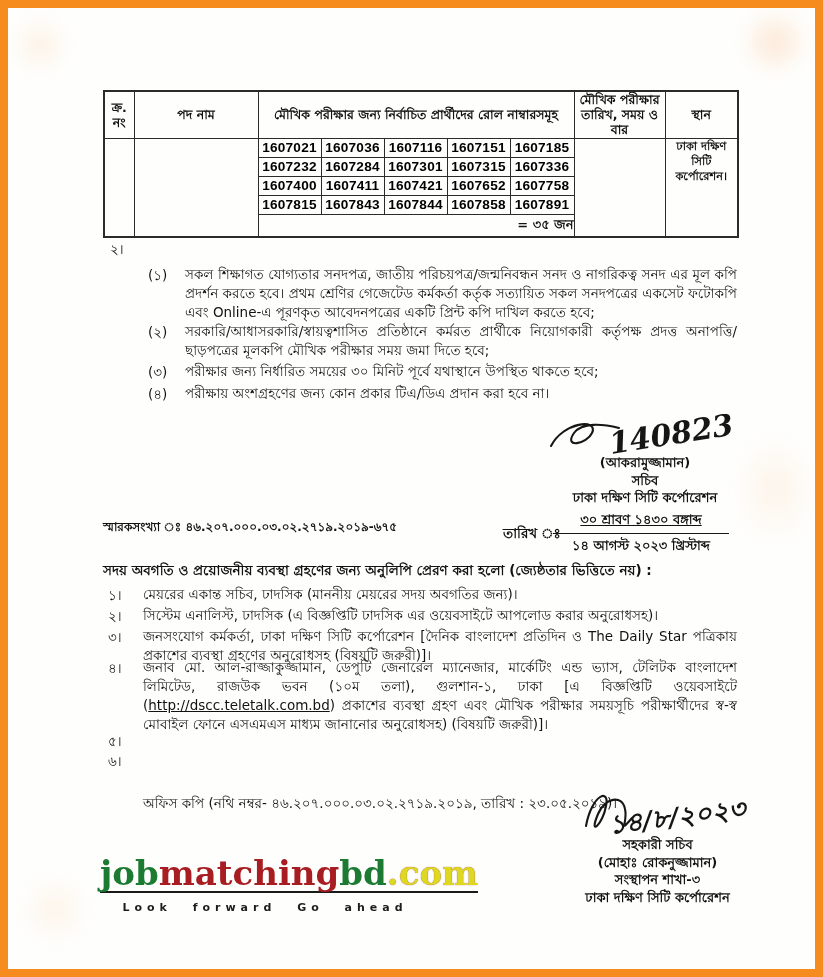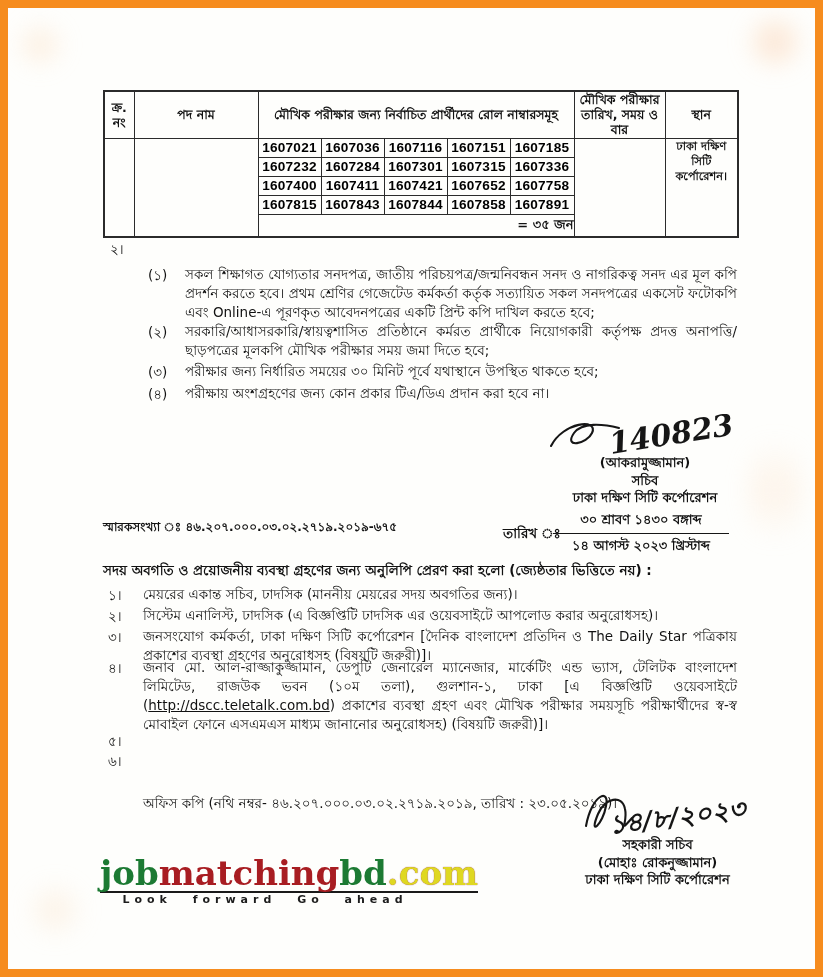--- a/index.html
+++ b/index.html
@@ -35,32 +35,32 @@
   
   .sigblock{position:absolute;text-align:center;font-size:13px;font-weight:700;line-height:17.5px;}
   .sigblock svg{display:block;margin:0 auto -8px auto;}
   .sig-stroke{fill:none;stroke:#161616;stroke-width:2.1;stroke-linecap:round;}
   .sig-digits{font-family:"DejaVu Serif","Liberation Serif",serif;font-style:italic;fill:#161616;}
 
   
   .memo{position:absolute;left:103px;top:518px;font-size:12px;font-weight:700;text-align:center;}
   .date-label{position:absolute;left:503px;top:523px;font-size:13.5px;font-weight:700;}
   .date-stack{position:absolute;left:553px;top:510px;width:176px;text-align:center;font-size:13px;font-weight:700;}
-  .date-top{padding-bottom:2px;border-bottom:1.6px solid #161616;}
+  .date-top{padding-bottom:2px;border-bottom:1.6px solid #161616;text-decoration:underline;}
   .date-bottom{padding-top:2px;}
 
   .dist-head{position:absolute;left:103px;top:560px;font-size:13.5px;font-weight:700;}
 
   
   .wm{position:absolute;left:100px;top:856px;width:330px;text-align:center;}
   .wm-logo{display:inline-block;font-family:"DejaVu Serif","Liberation Serif",serif;font-weight:700;font-size:34px;letter-spacing:0;line-height:34px;border-bottom:2.4px solid #1a1a1a;padding-bottom:1px;white-space:nowrap;}
   .wm-green{color:#1c7a33;}
   .wm-red{color:#a81d22;text-align:right;}
   .wm-yellow{color:#dfd821;text-shadow:0 0 1px #8a2a2a;}
-  .wm-tag{margin-top:0;font-size:11px;font-weight:700;letter-spacing:5px;word-spacing:12px;color:#1d1d1d;font-family:"DejaVu Sans",sans-serif;}
+  .wm-tag{margin-top:8px;font-size:11px;font-weight:700;letter-spacing:5px;word-spacing:12px;color:#1d1d1d;font-family:"DejaVu Sans",sans-serif;}
 
   .url{ text-decoration:underline;color:#121212;}
 </style>
 </head>
 <body>
 
 <div id="frame">
   <div class="frame-border"></div>
   <div class="smudge sm1"></div>
   <div class="smudge sm2"></div>
@@ -178,20 +178,21 @@
   <div class="num bn" style="left:108px;top:751px;">৬।</div>
   <div class="ptext bn" style="left:143px;top:794px;width:594px;">অফিস কপি (নথি নম্বর- ৪৬.২০৭.০০০.০৩.০২.২৭১৯.২০১৯, তারিখ : ২৩.০৫.২০১৯)।</div>
 
   <div class="sigblock bn" style="left:540px;top:782px;width:235px;">
     <svg width="220" height="62" viewBox="0 0 220 62">
       <path class="sig-stroke" d="M38 44 C 44 12, 62 6, 58 24 C 55 42, 40 56, 50 32 C 57 16, 74 12, 77 27 C 80 40, 70 52, 84 36"></path>
       <text class="sig-digits" x="62" y="52" font-size="26" transform="rotate(-7 62 52)">১৪/৮/২০২৩</text>
     </svg>
     <div>সহকারী সচিব</div>
     <div>(মোহাঃ রোকনুজ্জামান)</div>
+    <div>সংস্থাপন শাখা-৩</div>
     <div>ঢাকা দক্ষিণ সিটি কর্পোরেশন</div>
   </div>
 
   <div class="wm">
     <div class="wm-logo"><span class="wm-green">job</span><span class="wm-red">matching</span><span class="wm-green">bd</span><span class="wm-yellow">.com</span></div>
     <div class="wm-tag">Look forward Go ahead</div>
   </div>
 </div>
 
 </body></html>

